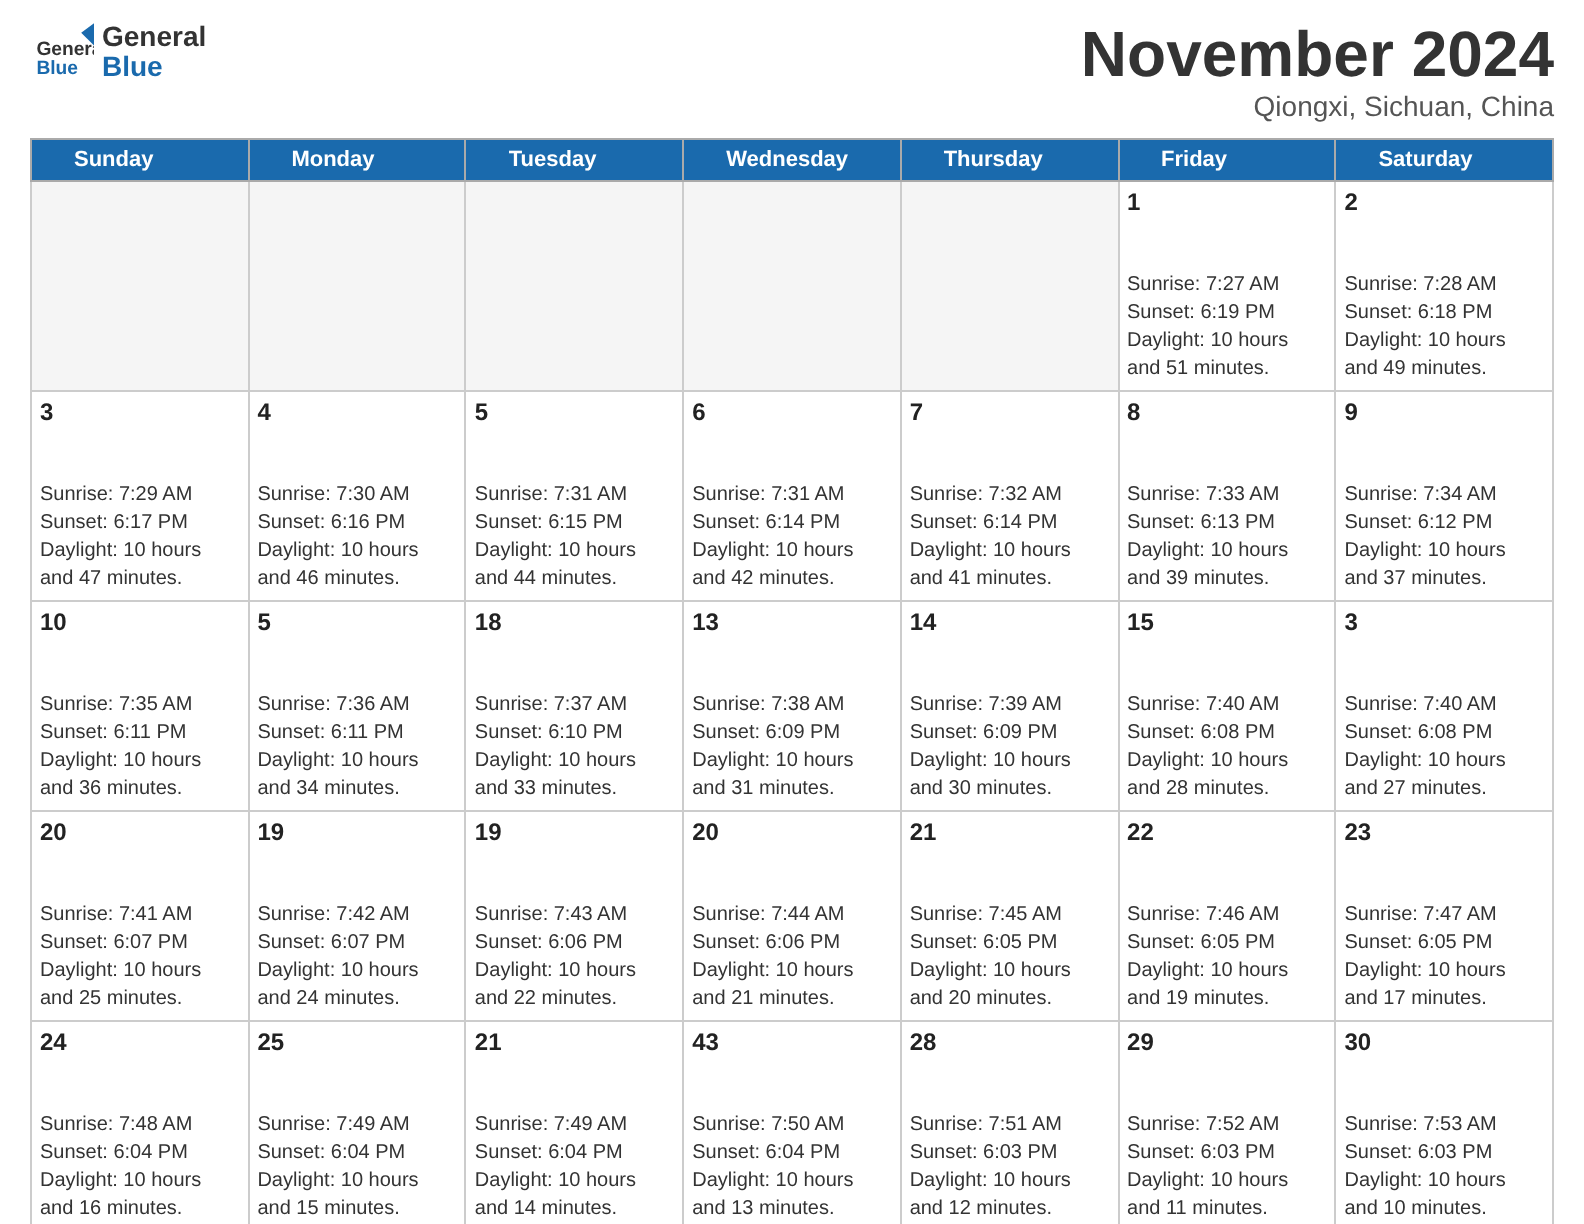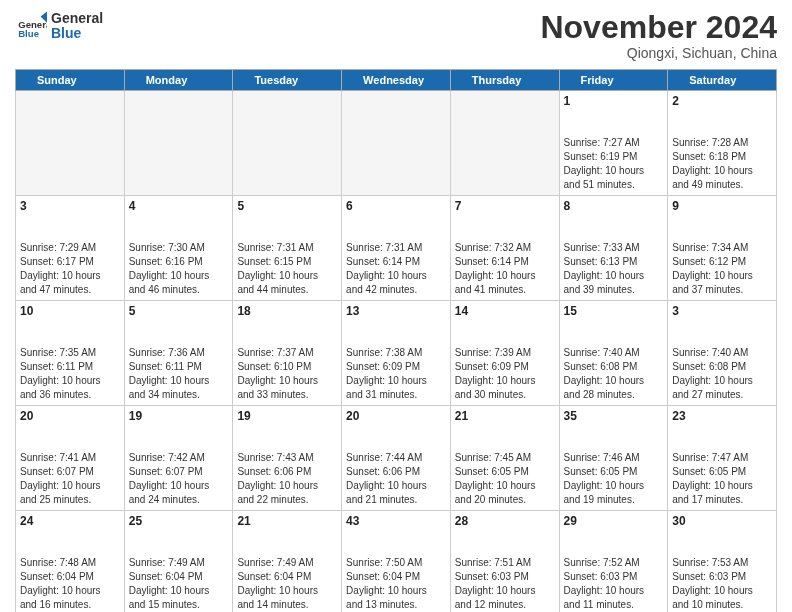--- a/index.html
+++ b/index.html
@@ -224,21 +224,21 @@
           </td>
           <td>
             <span class="day-num">20</span>
             <div class="day-info">Sunrise: 7:44 AM<br>Sunset: 6:06 PM<br>Daylight: 10 hours and 21 minutes.</div>
           </td>
           <td>
             <span class="day-num">21</span>
             <div class="day-info">Sunrise: 7:45 AM<br>Sunset: 6:05 PM<br>Daylight: 10 hours and 20 minutes.</div>
           </td>
           <td>
-            <span class="day-num">35</span>
+            <span class="day-num">22</span>
             <div class="day-info">Sunrise: 7:46 AM<br>Sunset: 6:05 PM<br>Daylight: 10 hours and 19 minutes.</div>
           </td>
           <td>
             <span class="day-num">23</span>
             <div class="day-info">Sunrise: 7:47 AM<br>Sunset: 6:05 PM<br>Daylight: 10 hours and 17 minutes.</div>
           </td>
         </tr>
         <tr>
           <td>
             <span class="day-num">24</span>

